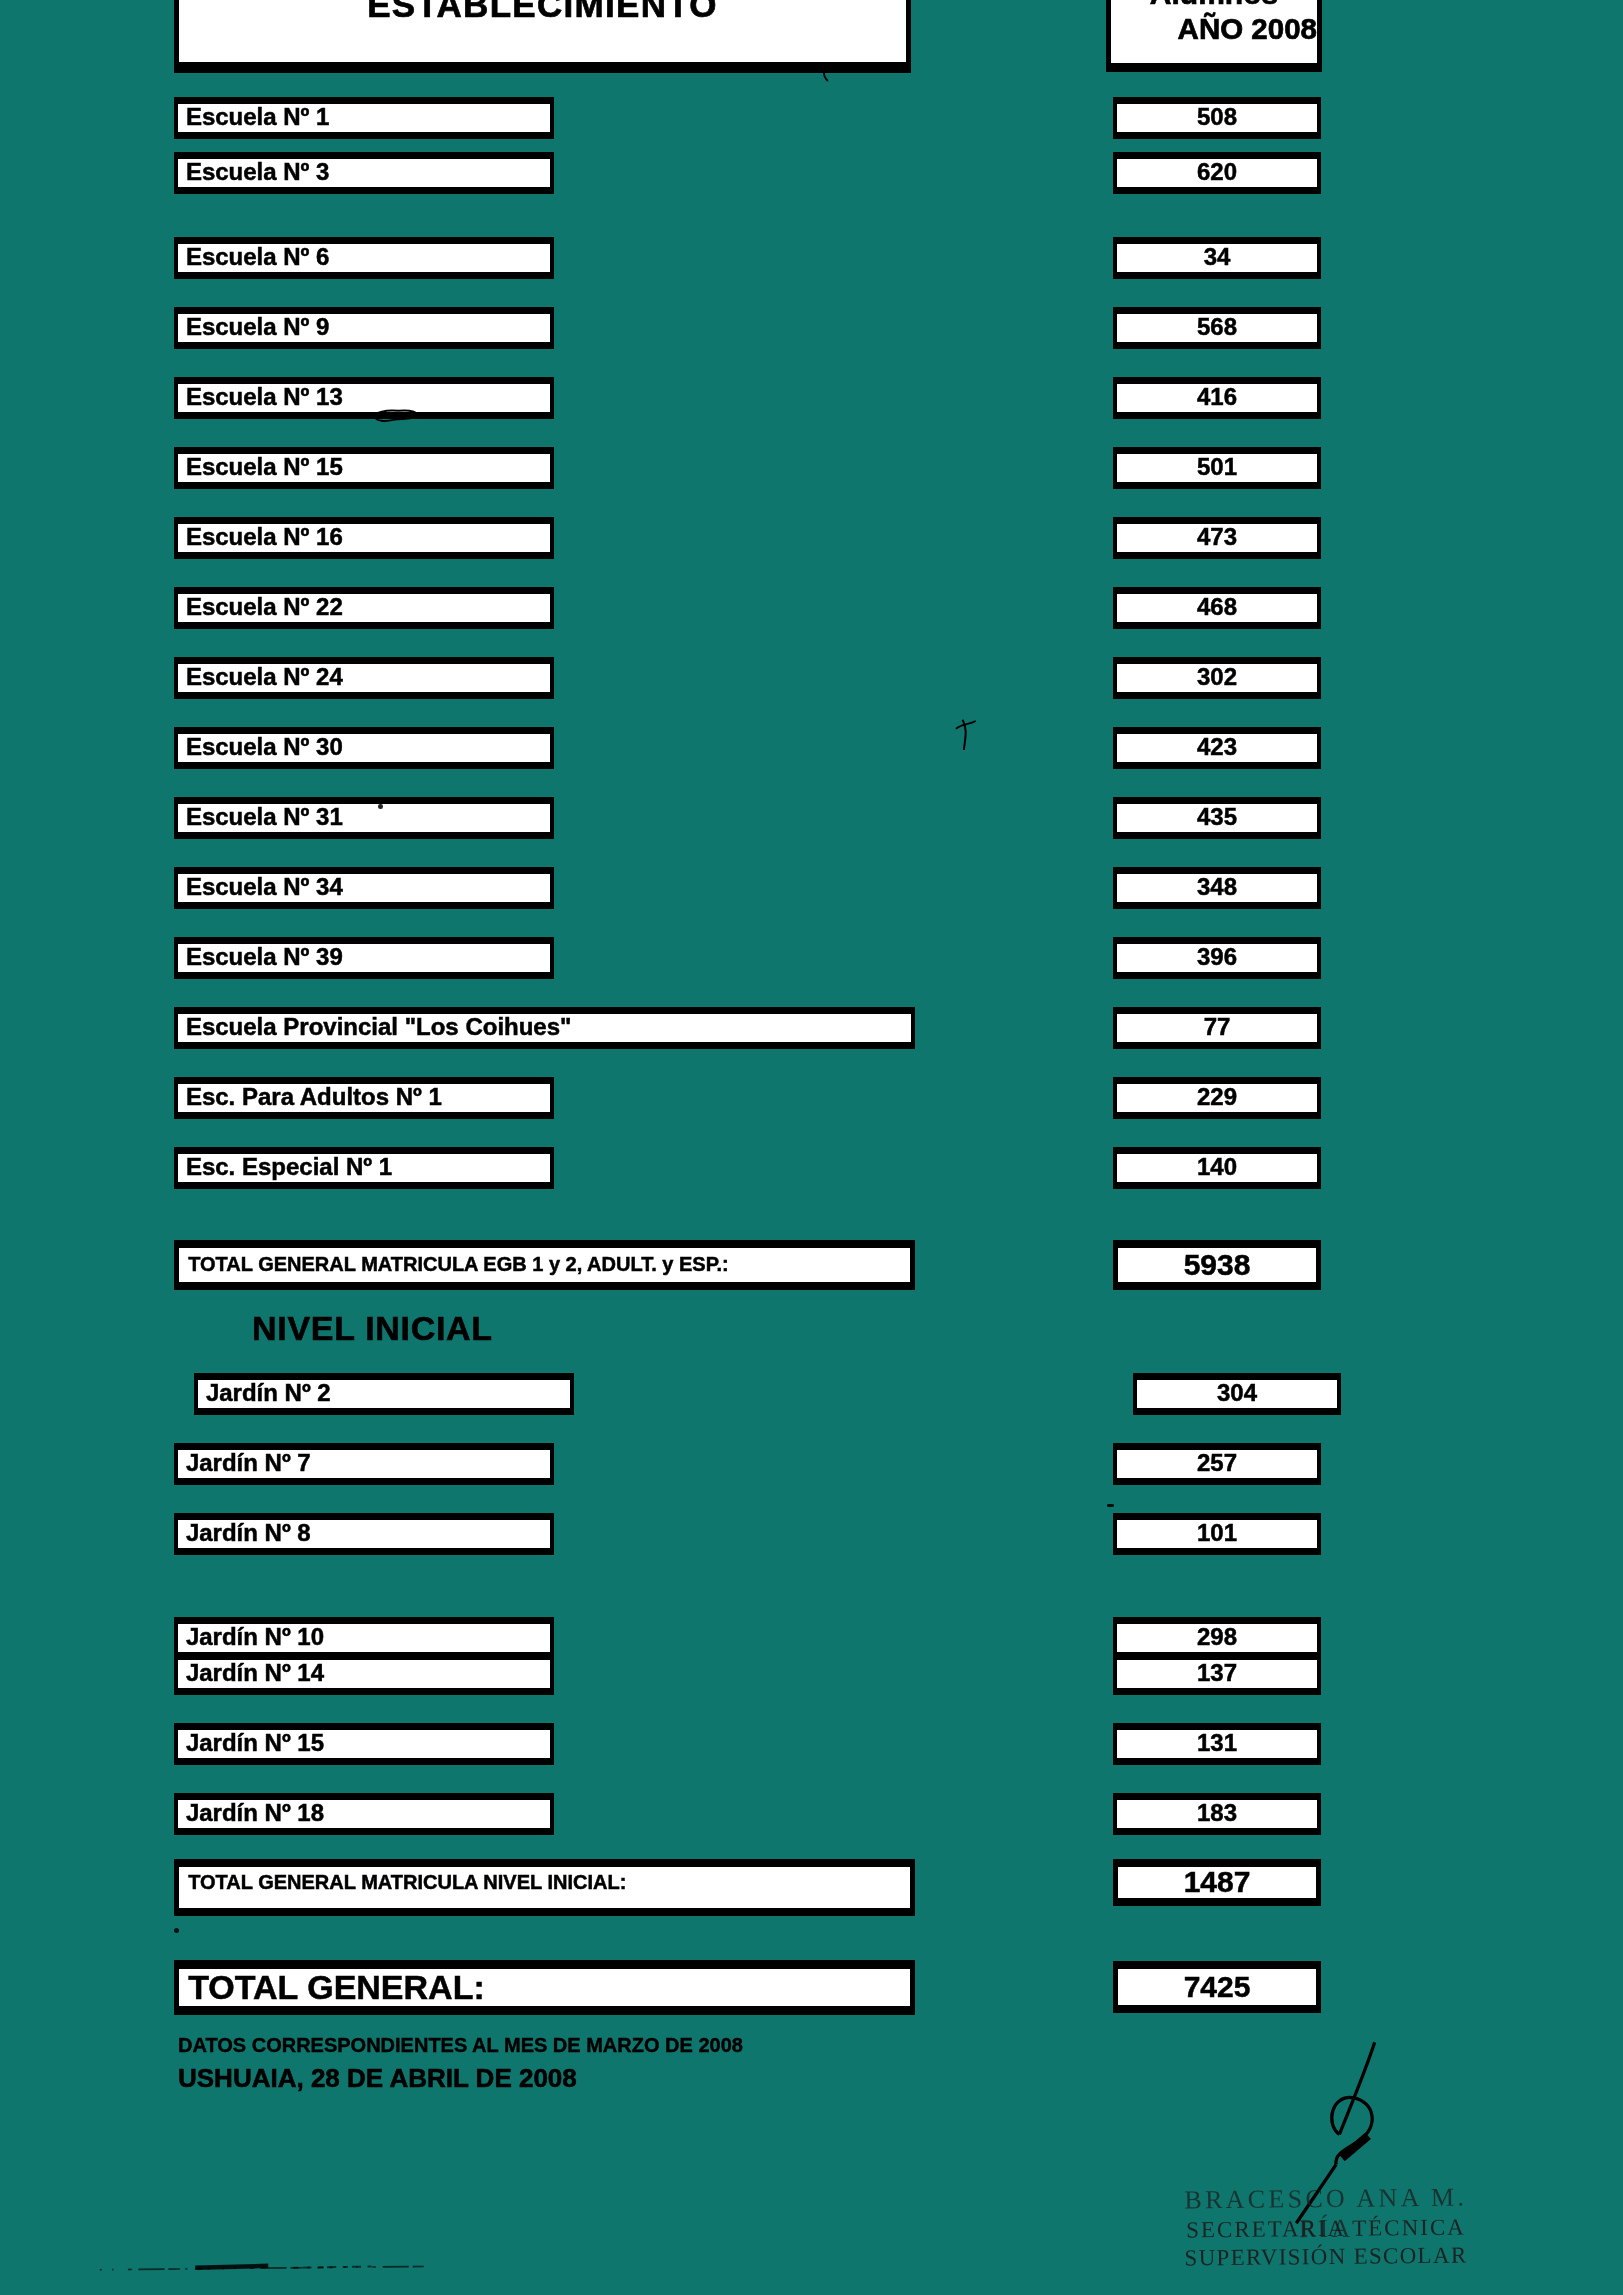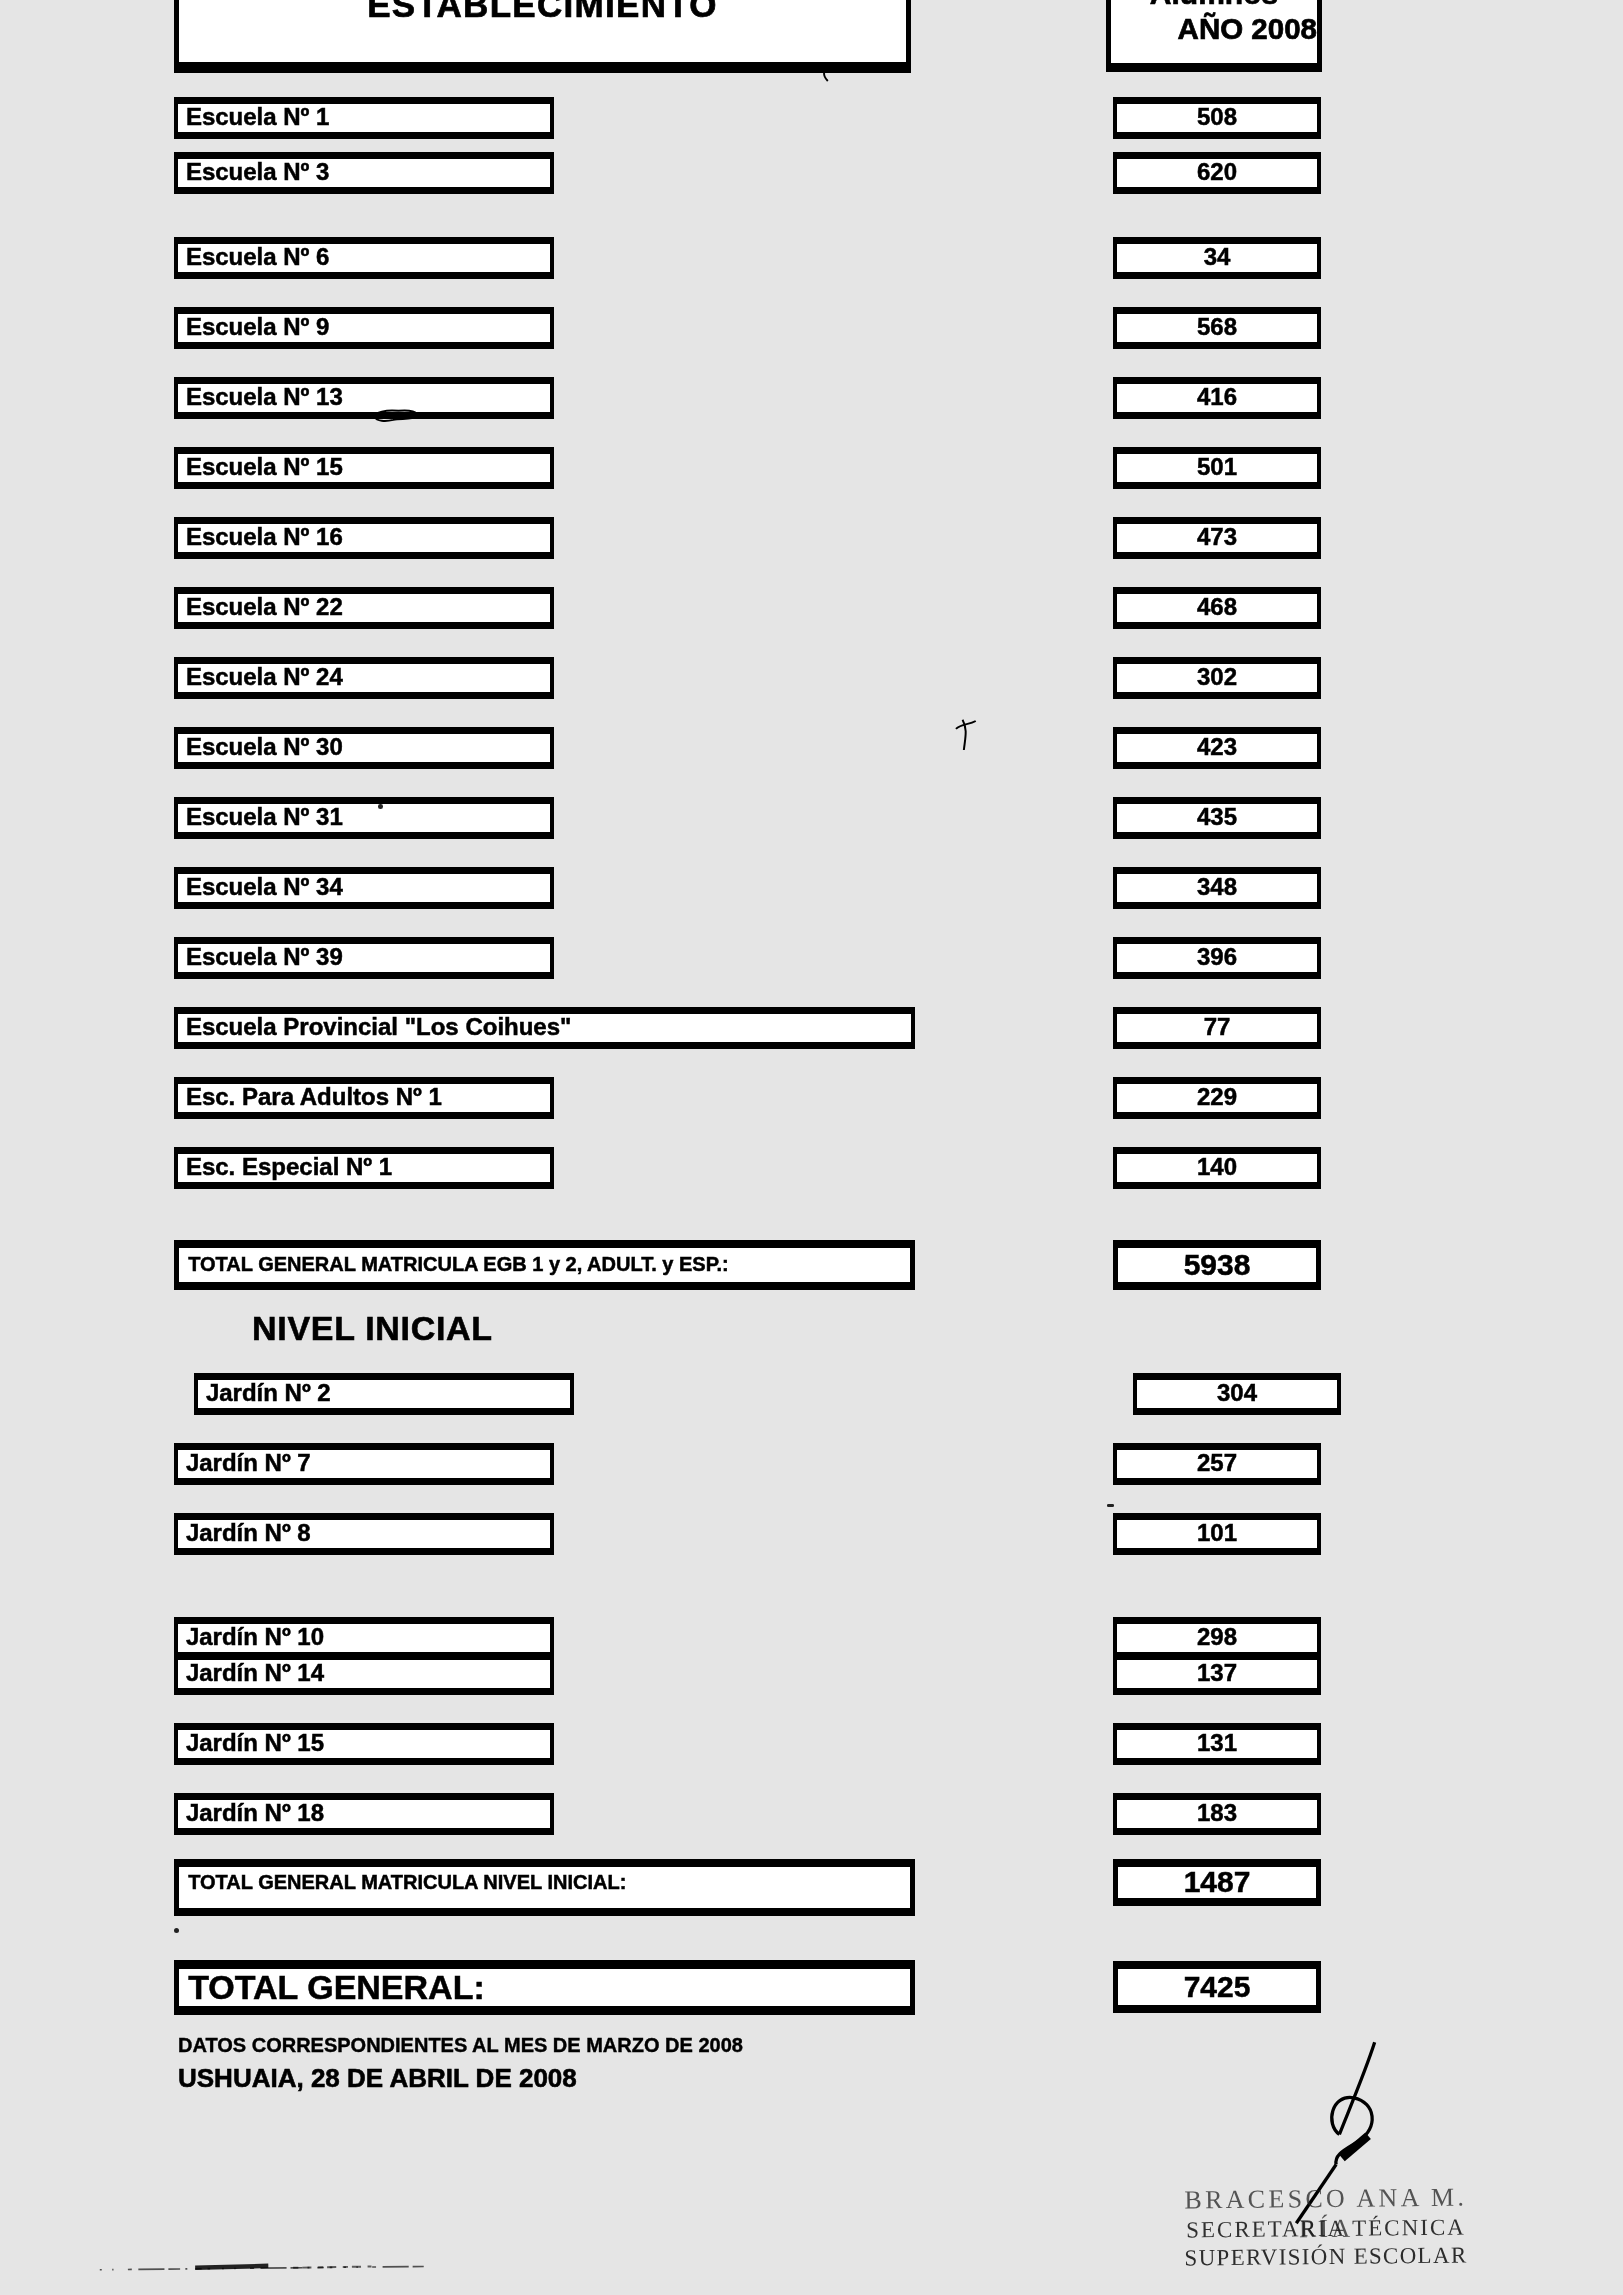--- a/index.html
+++ b/index.html
@@ -1,17 +1,17 @@
 <!DOCTYPE html>
 <html style="font-size:10.5px"><head>
 <meta charset="utf-8">
 <style>
   html,body { margin:0; padding:0; background:#ffffff; }
   .page {
-    position:relative; width:1623px; height:2295px; background:#e5e5e5;
+    position:relative; width:1623px; height:2295px; background:#0f766e;
     overflow:hidden; font-family:"Liberation Sans", sans-serif; color:#000;
   }
   .bbox {
     position:absolute; background:#fff; border:solid #000;
     border-width:7.9px 4.6px; box-sizing:border-box;
   }
   .label-box { left:174px; width:380px; height:42px; }
   .label-box.wide { width:741px; }
   .value-box { left:1113px; width:208px; height:42px; text-align:center; }
   .label-text, .value-text, .total-label, .total-value {

